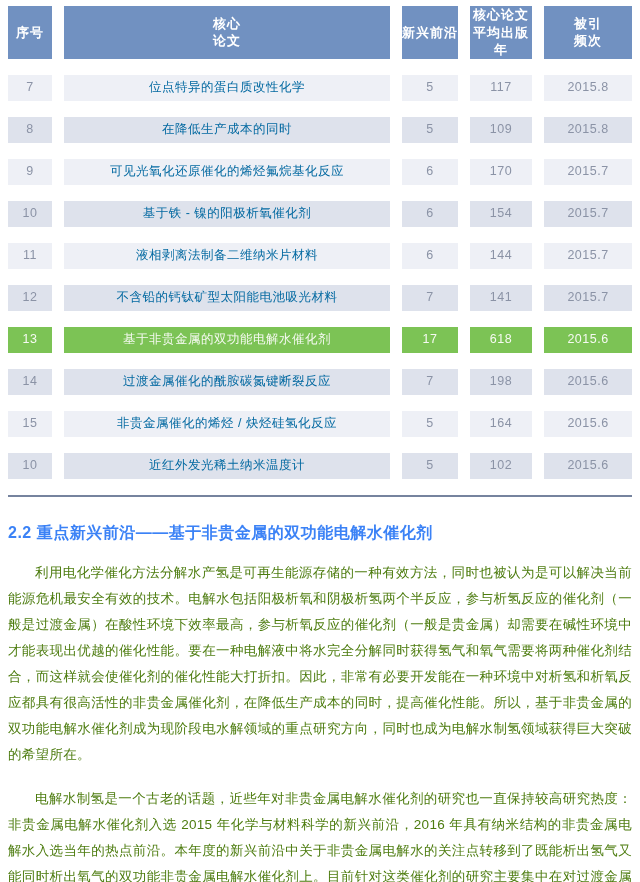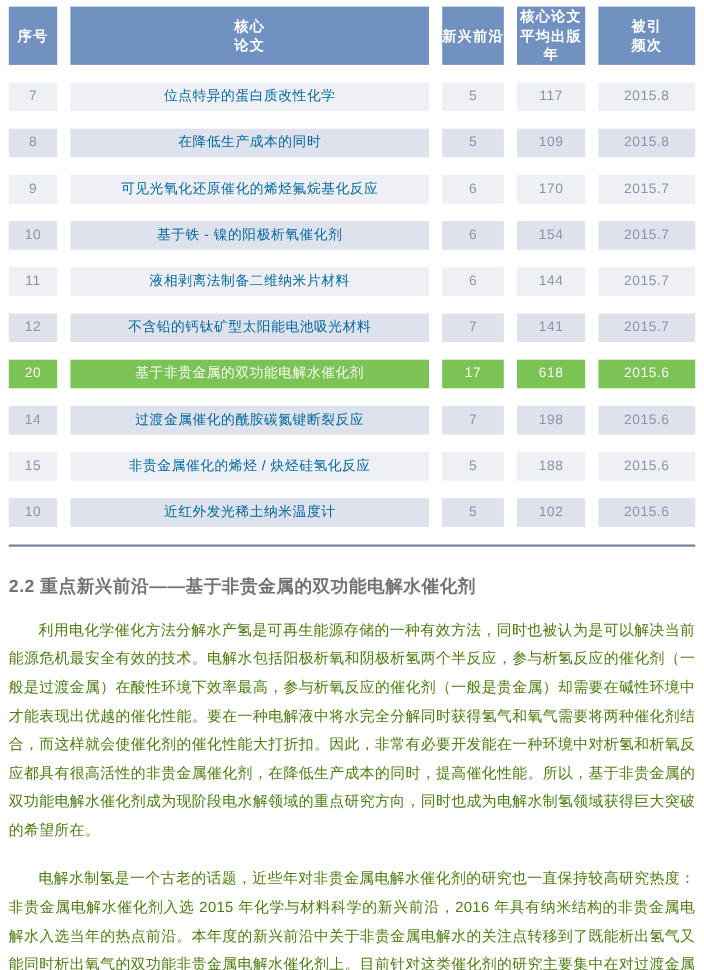--- a/index.html
+++ b/index.html
@@ -48,21 +48,21 @@
     letter-spacing:0.5px;
   }
   .t-row .c0,.t-row .c2,.t-row .c3,.t-row .c4{color:#8b93a6;}
   .t-row.alt .c{background:#dee2ec;}
   .t-row.hl .c{background:#7cc355;color:#f6faf2;}
   
   .section-heading{
     margin:26px 0 16px 0;
     font-size:16px;
     font-weight:bold;
-    color:#737373;
+    color:#3b82f6;
     letter-spacing:0.5px;
   }
   .body-para{
     margin:0 0 18px 0;
     font-size:13.5px;
     line-height:26px;
     color:#4d7c0f;
     text-align:justify;
     text-indent:2em;
     letter-spacing:0.3px;
@@ -127,40 +127,40 @@
 
       <div class="t-row alt">
         <div class="c c0">12</div>
         <div class="c c1">不含铅的钙钛矿型太阳能电池吸光材料</div>
         <div class="c c2">7</div>
         <div class="c c3">141</div>
         <div class="c c4">2015.7</div>
       </div>
 
       <div class="t-row hl">
-        <div class="c c0">20</div>
+        <div class="c c0">13</div>
         <div class="c c1">基于非贵金属的双功能电解水催化剂</div>
         <div class="c c2">17</div>
         <div class="c c3">618</div>
         <div class="c c4">2015.6</div>
       </div>
 
       <div class="t-row alt">
         <div class="c c0">14</div>
         <div class="c c1">过渡金属催化的酰胺碳氮键断裂反应</div>
         <div class="c c2">7</div>
         <div class="c c3">198</div>
         <div class="c c4">2015.6</div>
       </div>
 
       <div class="t-row">
         <div class="c c0">15</div>
         <div class="c c1">非贵金属催化的烯烃 / 炔烃硅氢化反应</div>
         <div class="c c2">5</div>
-        <div class="c c3">188</div>
+        <div class="c c3">164</div>
         <div class="c c4">2015.6</div>
       </div>
 
       <div class="t-row alt">
         <div class="c c0">10</div>
         <div class="c c1">近红外发光稀土纳米温度计</div>
         <div class="c c2">5</div>
         <div class="c c3">102</div>
         <div class="c c4">2015.6</div>
       </div>

